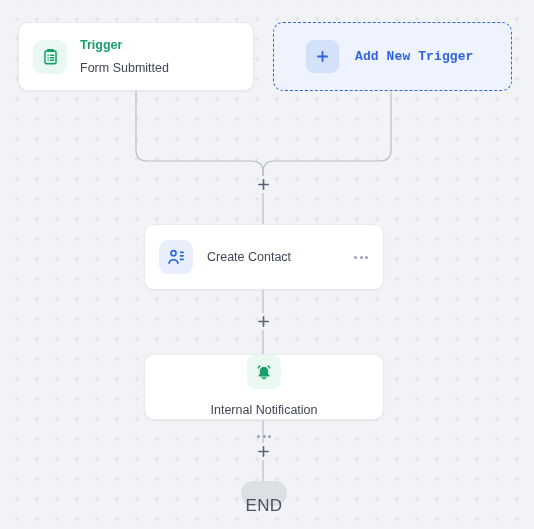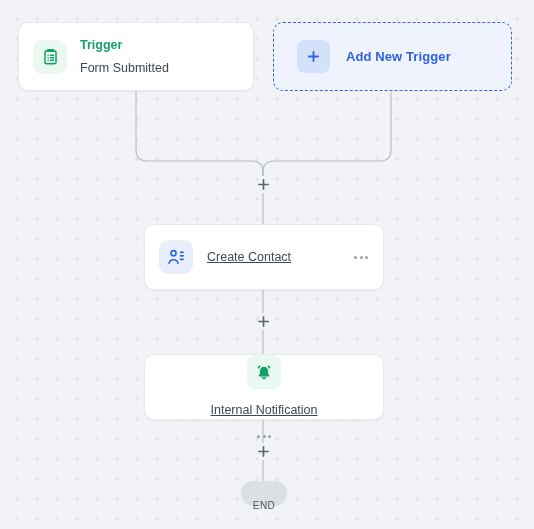--- a/index.html
+++ b/index.html
@@ -92,23 +92,24 @@
     position: absolute;
     left: 273px;
     top: 22px;
     width: 239px;
     height: 69px;
     border: 1.6px dashed #3063e0;
     border-radius: 10px;
     background: #eef3fd;
     display: flex;
     align-items: center;
-    padding: 0 23px;
+    padding: 0 32px;
     gap: 16px;
     cursor: pointer;
+    font-family: Liberation Mono, monospace;
   }
 
   #add-trigger-plus-tile {
     width: 33px;
     height: 33px;
     border-radius: 8px;
     background: #d3e1fb;
     display: flex;
     align-items: center;
     justify-content: center;
@@ -131,21 +132,20 @@
     gap: 14px;
   }
 
   #create-contact-card { top: 224px; }
   #internal-notification-card { top: 354px; flex-direction: column; }
 
   .action-label {
     color: #3f4654;
     font-size: 12.5px;
     flex: 1 1 auto;
-    text-decoration: underline;
   }
 
   .kebab {
     display: flex;
     gap: 2.5px;
     align-items: center;
     flex: 0 0 auto;
     padding: 4px 1px;
     cursor: pointer;
   }
@@ -185,21 +185,21 @@
     height: 25px;
     border-radius: 13px;
     background: #dcdfe4;
     display: flex;
     align-items: center;
     justify-content: center;
   }
 
   #end-node .end-label {
     color: #4b5263;
-    font-size: 10px;
+    font-size: 17px;
     letter-spacing: 0.4px;
     margin-top: 24px;
   }
 </style>
 </head>
 <body>
 
 <div id="canvas">
 
   <svg id="edges" viewBox="0 0 534 529" width="534" height="529">

